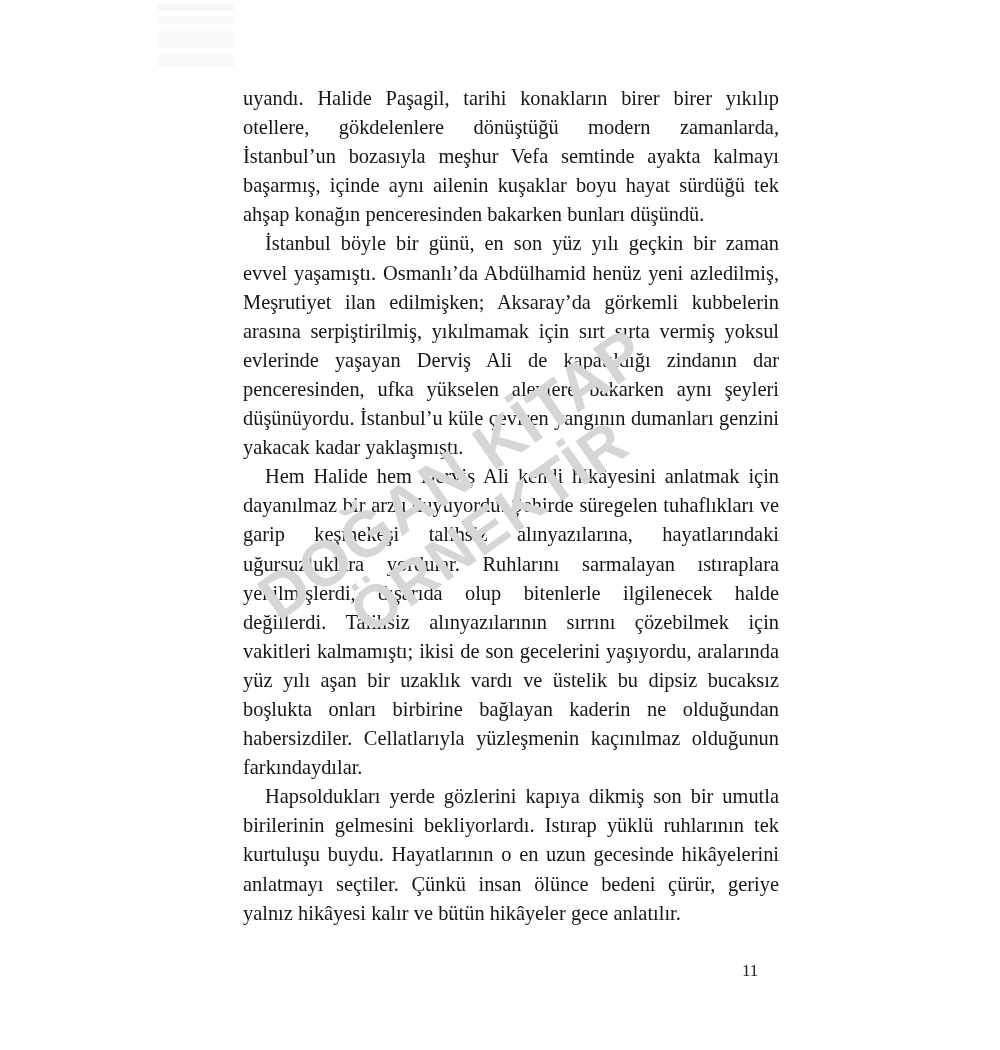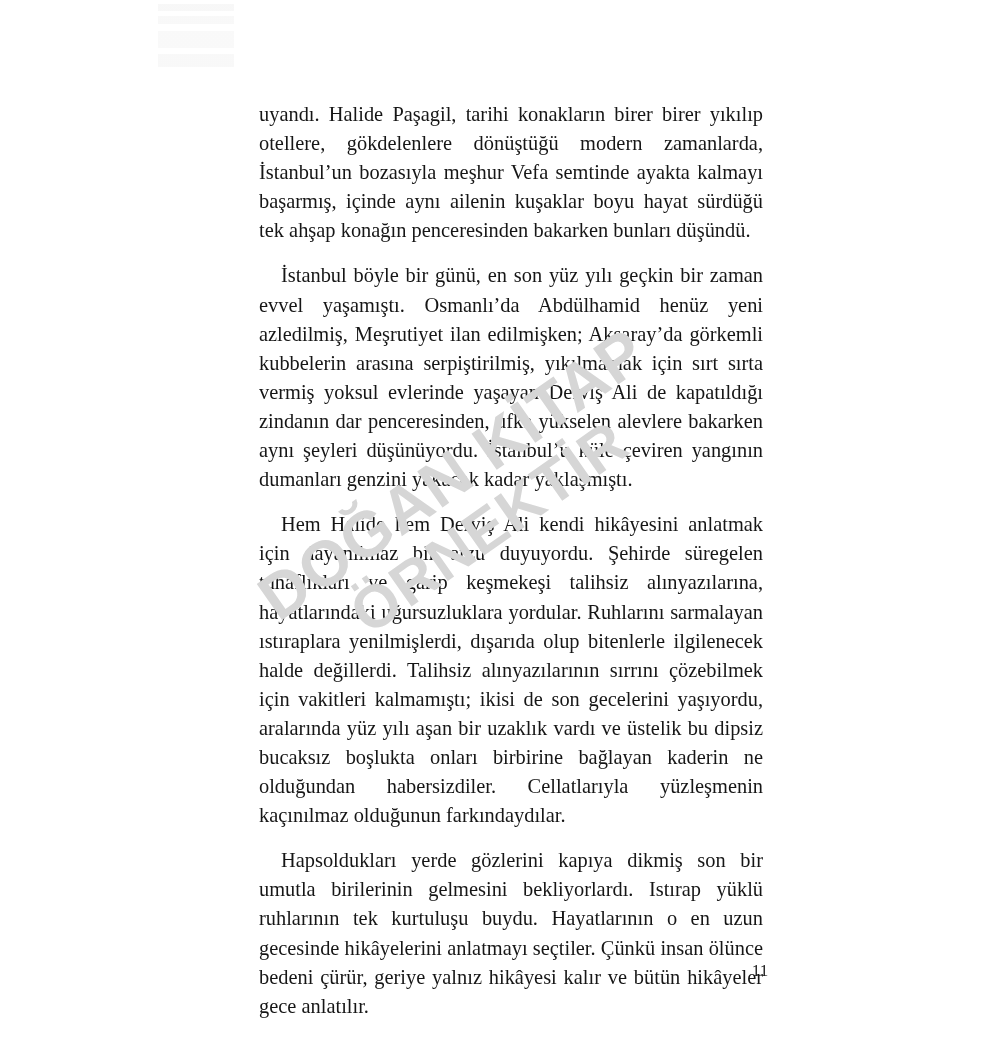--- a/index.html
+++ b/index.html
@@ -69,42 +69,42 @@
 
   
   #text-column {
     position: absolute;
     left: 243px;
     top: 84px;
     width: 536px;
     z-index: 1;
   }
   #text-column p {
-    margin: 16px;
+    margin: 0;
     text-align: justify;
     text-align-last: left;
     text-indent: 22px;
     font-size: 20.4px;
     line-height: 29.1px;
     color: #161616;
     -webkit-hyphens: none;
     hyphens: none;
     word-spacing: 0.1px;
   }
   #text-column p.first {
     text-indent: 0;
   }
 
   
   #page-number {
     position: absolute;
     left: 742px;
     top: 961px;
     width: 36px;
-    text-align: center;
+    text-align: left;
     font-size: 17px;
     color: #1d1d1d;
     z-index: 2;
   }
 </style>
 </head>
 <body>
 
 <div id="page">
 

